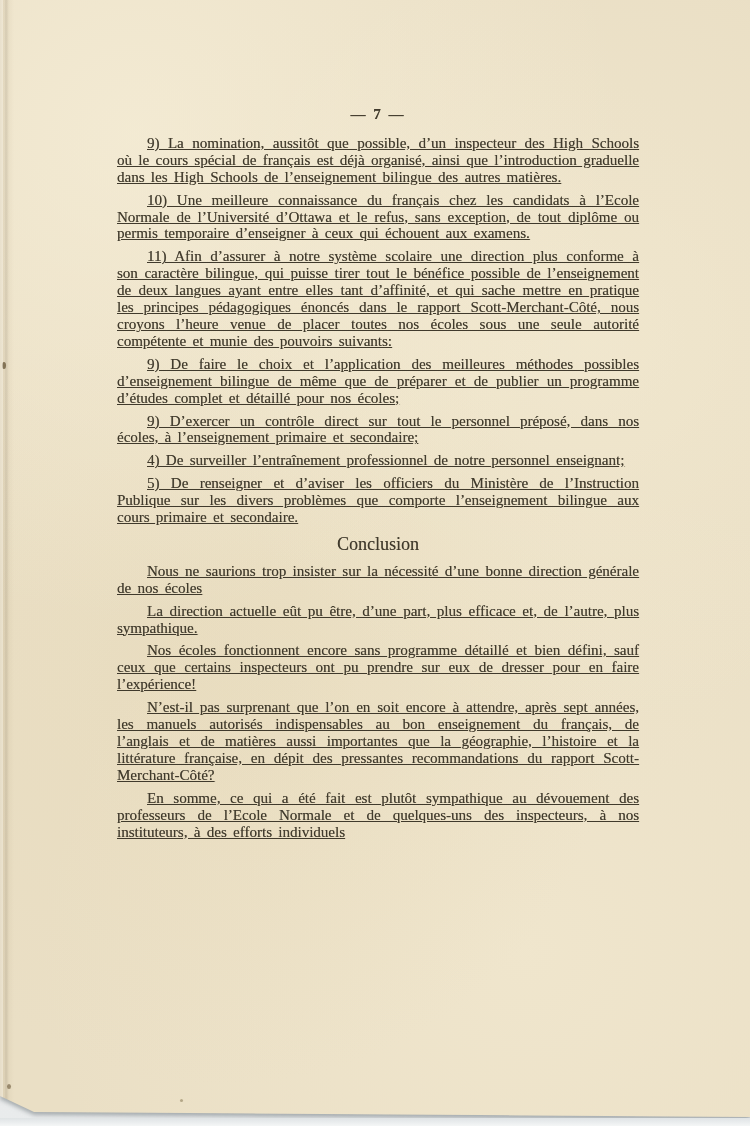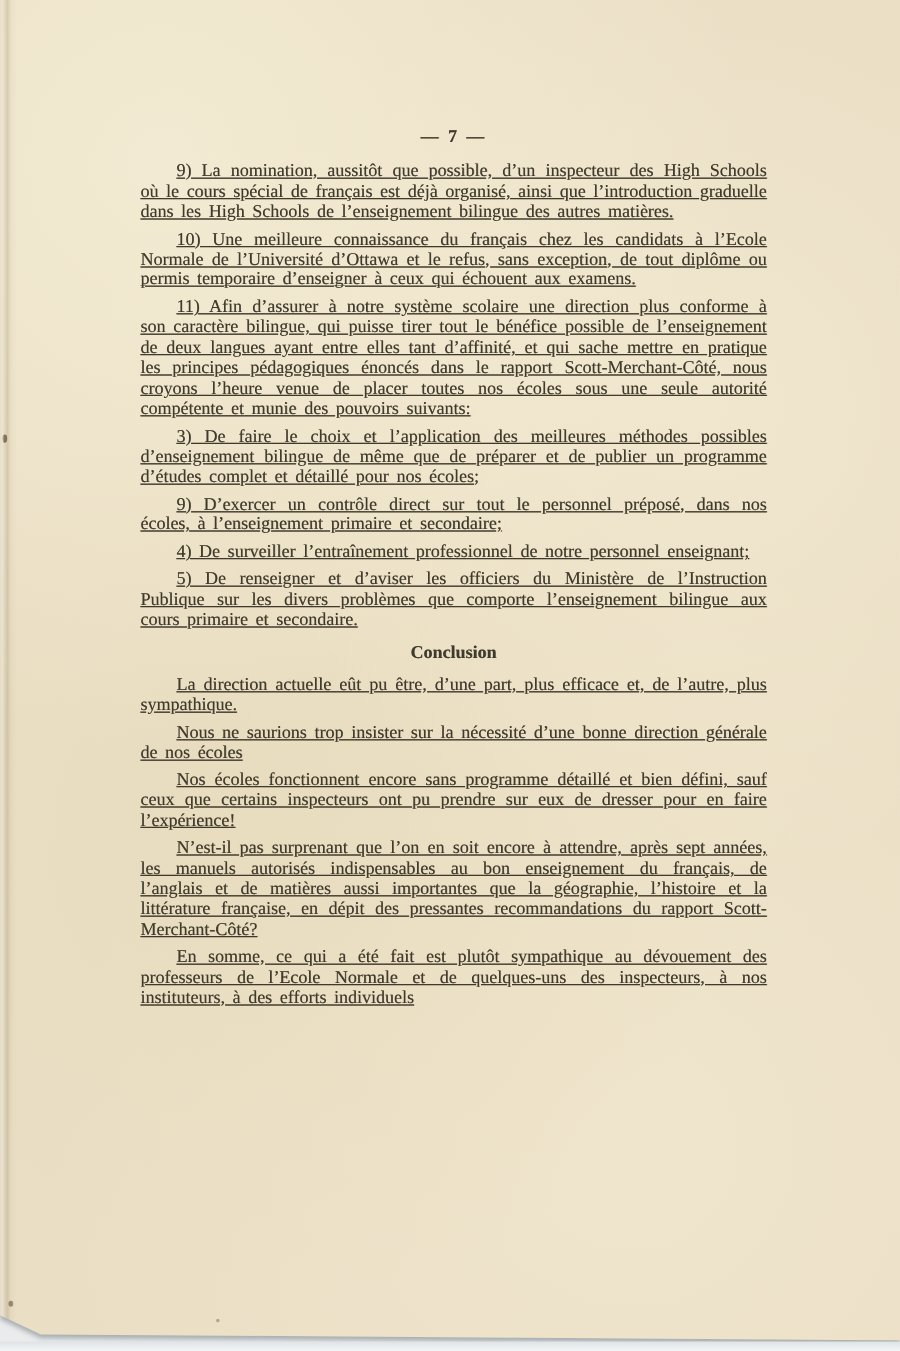--- a/index.html
+++ b/index.html
@@ -82,22 +82,22 @@
     margin: 0 0 12px 0;
   }
   .para {
     margin: 0 0 6px 0;
     text-indent: 30px;
     word-spacing: 2.6px;
     text-decoration: underline;
   }
   .para:last-child { margin-bottom: 0; }
   .conclusion-heading {
-    font-size: 15px;
-    font-weight: bold;
+    font-size: 18px;
+    font-weight: normal;
     text-align: center;
     margin: 10px 0 10px 0;
     word-spacing: normal;
   }
   .scan-bottom {
     position: absolute;
     left: 0; bottom: 0;
     width: 100%; height: 8px;
     background: linear-gradient(180deg, #dfe3e5, #f4f6f6);
   }
@@ -111,29 +111,29 @@
       <div class="speck speck-a"></div>
       <div class="speck speck-b"></div>
       <div class="speck speck-c"></div>
 
       <div class="page-content">
         <div class="page-number">— 7 —</div>
 
         <p class="para">9)  La nomination, aussitôt que possible, d’un inspecteur des High Schools où le cours spécial de français est déjà organisé, ainsi que l’introduction graduelle dans les High Schools de l’enseignement bilingue des autres matières.</p>
         <p class="para">10)  Une meilleure connaissance du français chez les candidats à l’Ecole Normale de l’Université d’Ottawa et le refus, sans exception, de tout diplôme ou permis temporaire d’enseigner à ceux qui échouent aux examens.</p>
         <p class="para">11)  Afin d’assurer à notre système scolaire une direction plus conforme à son caractère bilingue, qui puisse tirer tout le bénéfice possible de l’enseignement de deux langues ayant entre elles tant d’affinité, et qui sache mettre en pratique les principes pédagogiques énoncés dans le rapport Scott-Merchant-Côté, nous croyons l’heure venue de placer toutes nos écoles sous une seule autorité compétente et munie des pouvoirs suivants:</p>
-        <p class="para">3)  De faire le choix et l’application des meilleures méthodes possibles d’enseignement bilingue de même que de préparer et de publier un programme d’études complet et détaillé pour nos écoles;</p>
+        <p class="para">9)  De faire le choix et l’application des meilleures méthodes possibles d’enseignement bilingue de même que de préparer et de publier un programme d’études complet et détaillé pour nos écoles;</p>
         <p class="para">9)  D’exercer un contrôle direct sur tout le personnel préposé, dans nos écoles, à l’enseignement primaire et secondaire;</p>
         <p class="para">4)  De surveiller l’entraînement professionnel de notre personnel enseignant;</p>
         <p class="para">5)  De renseigner et d’aviser les officiers du Ministère de l’Instruction Publique sur les divers problèmes que comporte l’enseignement bilingue aux cours primaire et secondaire.</p>
 
         <h2 class="conclusion-heading">Conclusion</h2>
 
+        <p class="para">Nous ne saurions trop insister sur la nécessité d’une bonne direction générale de nos écoles</p>
         <p class="para">La direction actuelle eût pu être, d’une part, plus efficace et, de l’autre, plus sympathique.</p>
-        <p class="para">Nous ne saurions trop insister sur la nécessité d’une bonne direction générale de nos écoles</p>
         <p class="para">Nos écoles fonctionnent encore sans programme détaillé et bien défini, sauf ceux que certains inspecteurs ont pu prendre sur eux de dresser pour en faire l’expérience!</p>
         <p class="para">N’est-il pas surprenant que l’on en soit encore à attendre, après sept années, les manuels autorisés indispensables au bon enseignement du français, de l’anglais et de matières aussi importantes que la géographie, l’histoire et la littérature française, en dépit des pressantes recommandations du rapport Scott-Merchant-Côté?</p>
         <p class="para">En somme, ce qui a été fait est plutôt sympathique au dévouement des professeurs de l’Ecole Normale et de quelques-uns des inspecteurs, à nos instituteurs, à des efforts individuels</p>
       </div>
     </div>
   </div>
   <div class="scan-bottom"></div>
 </div>
 
 </body></html>

